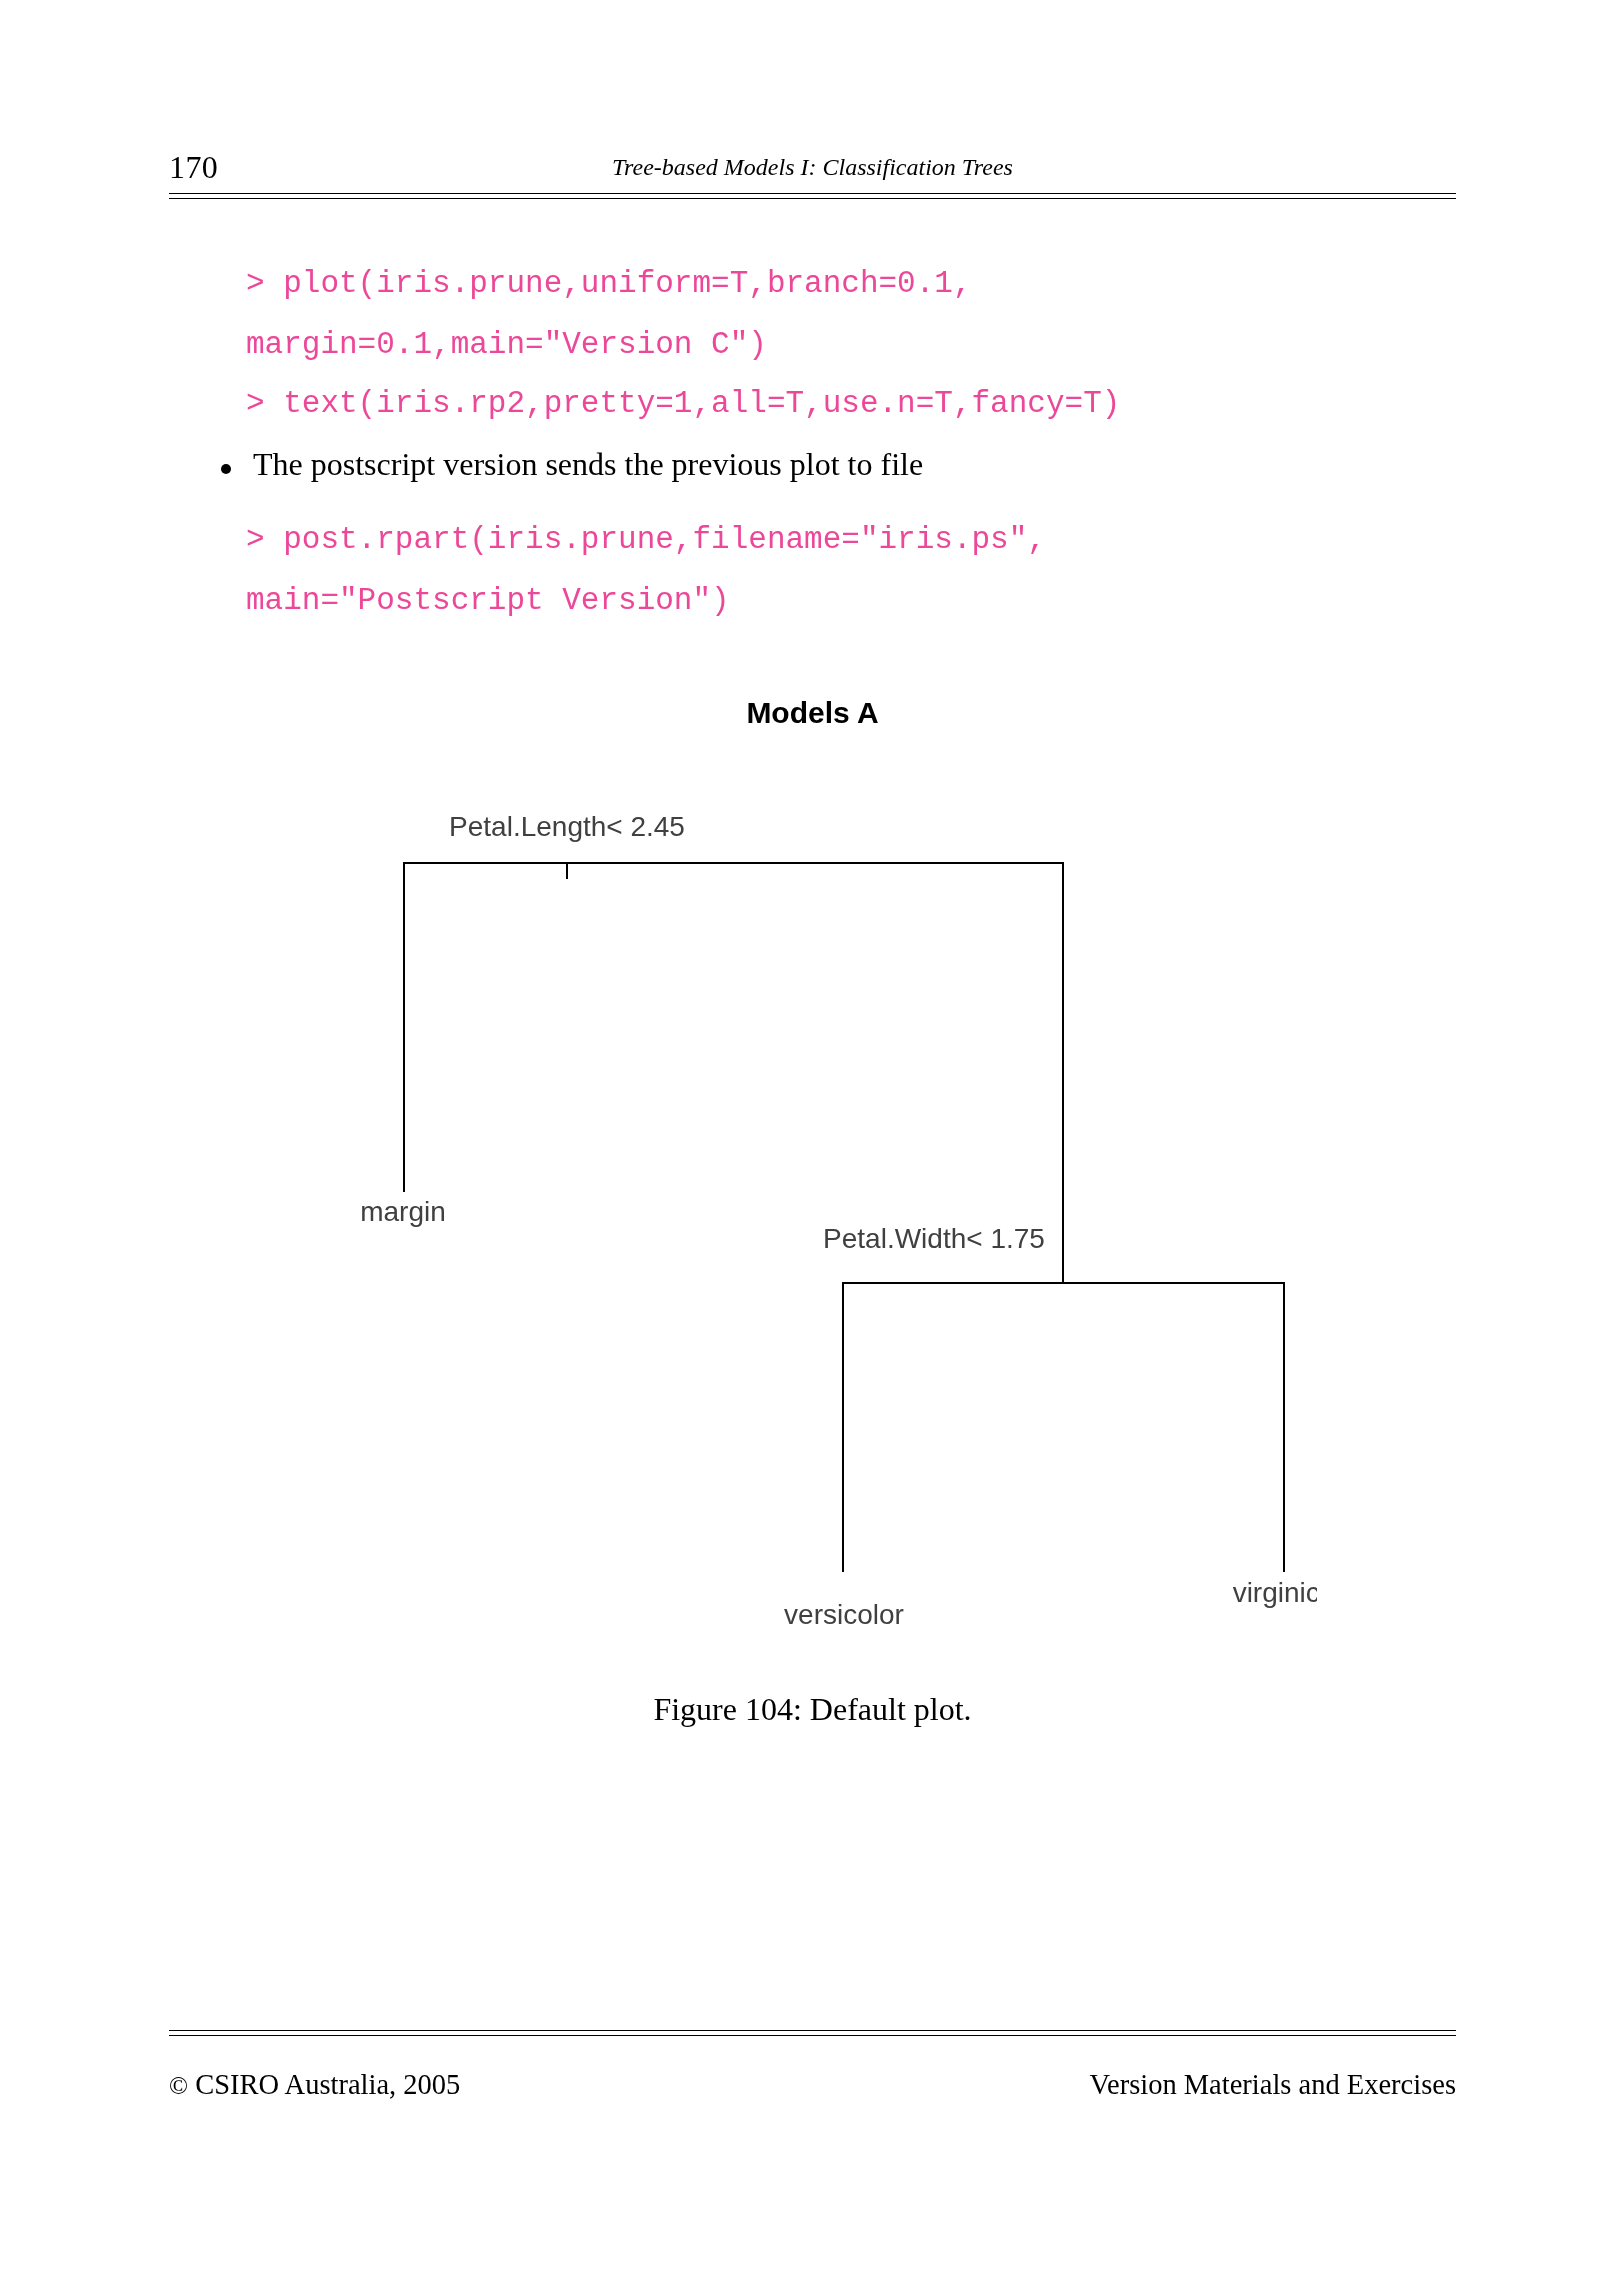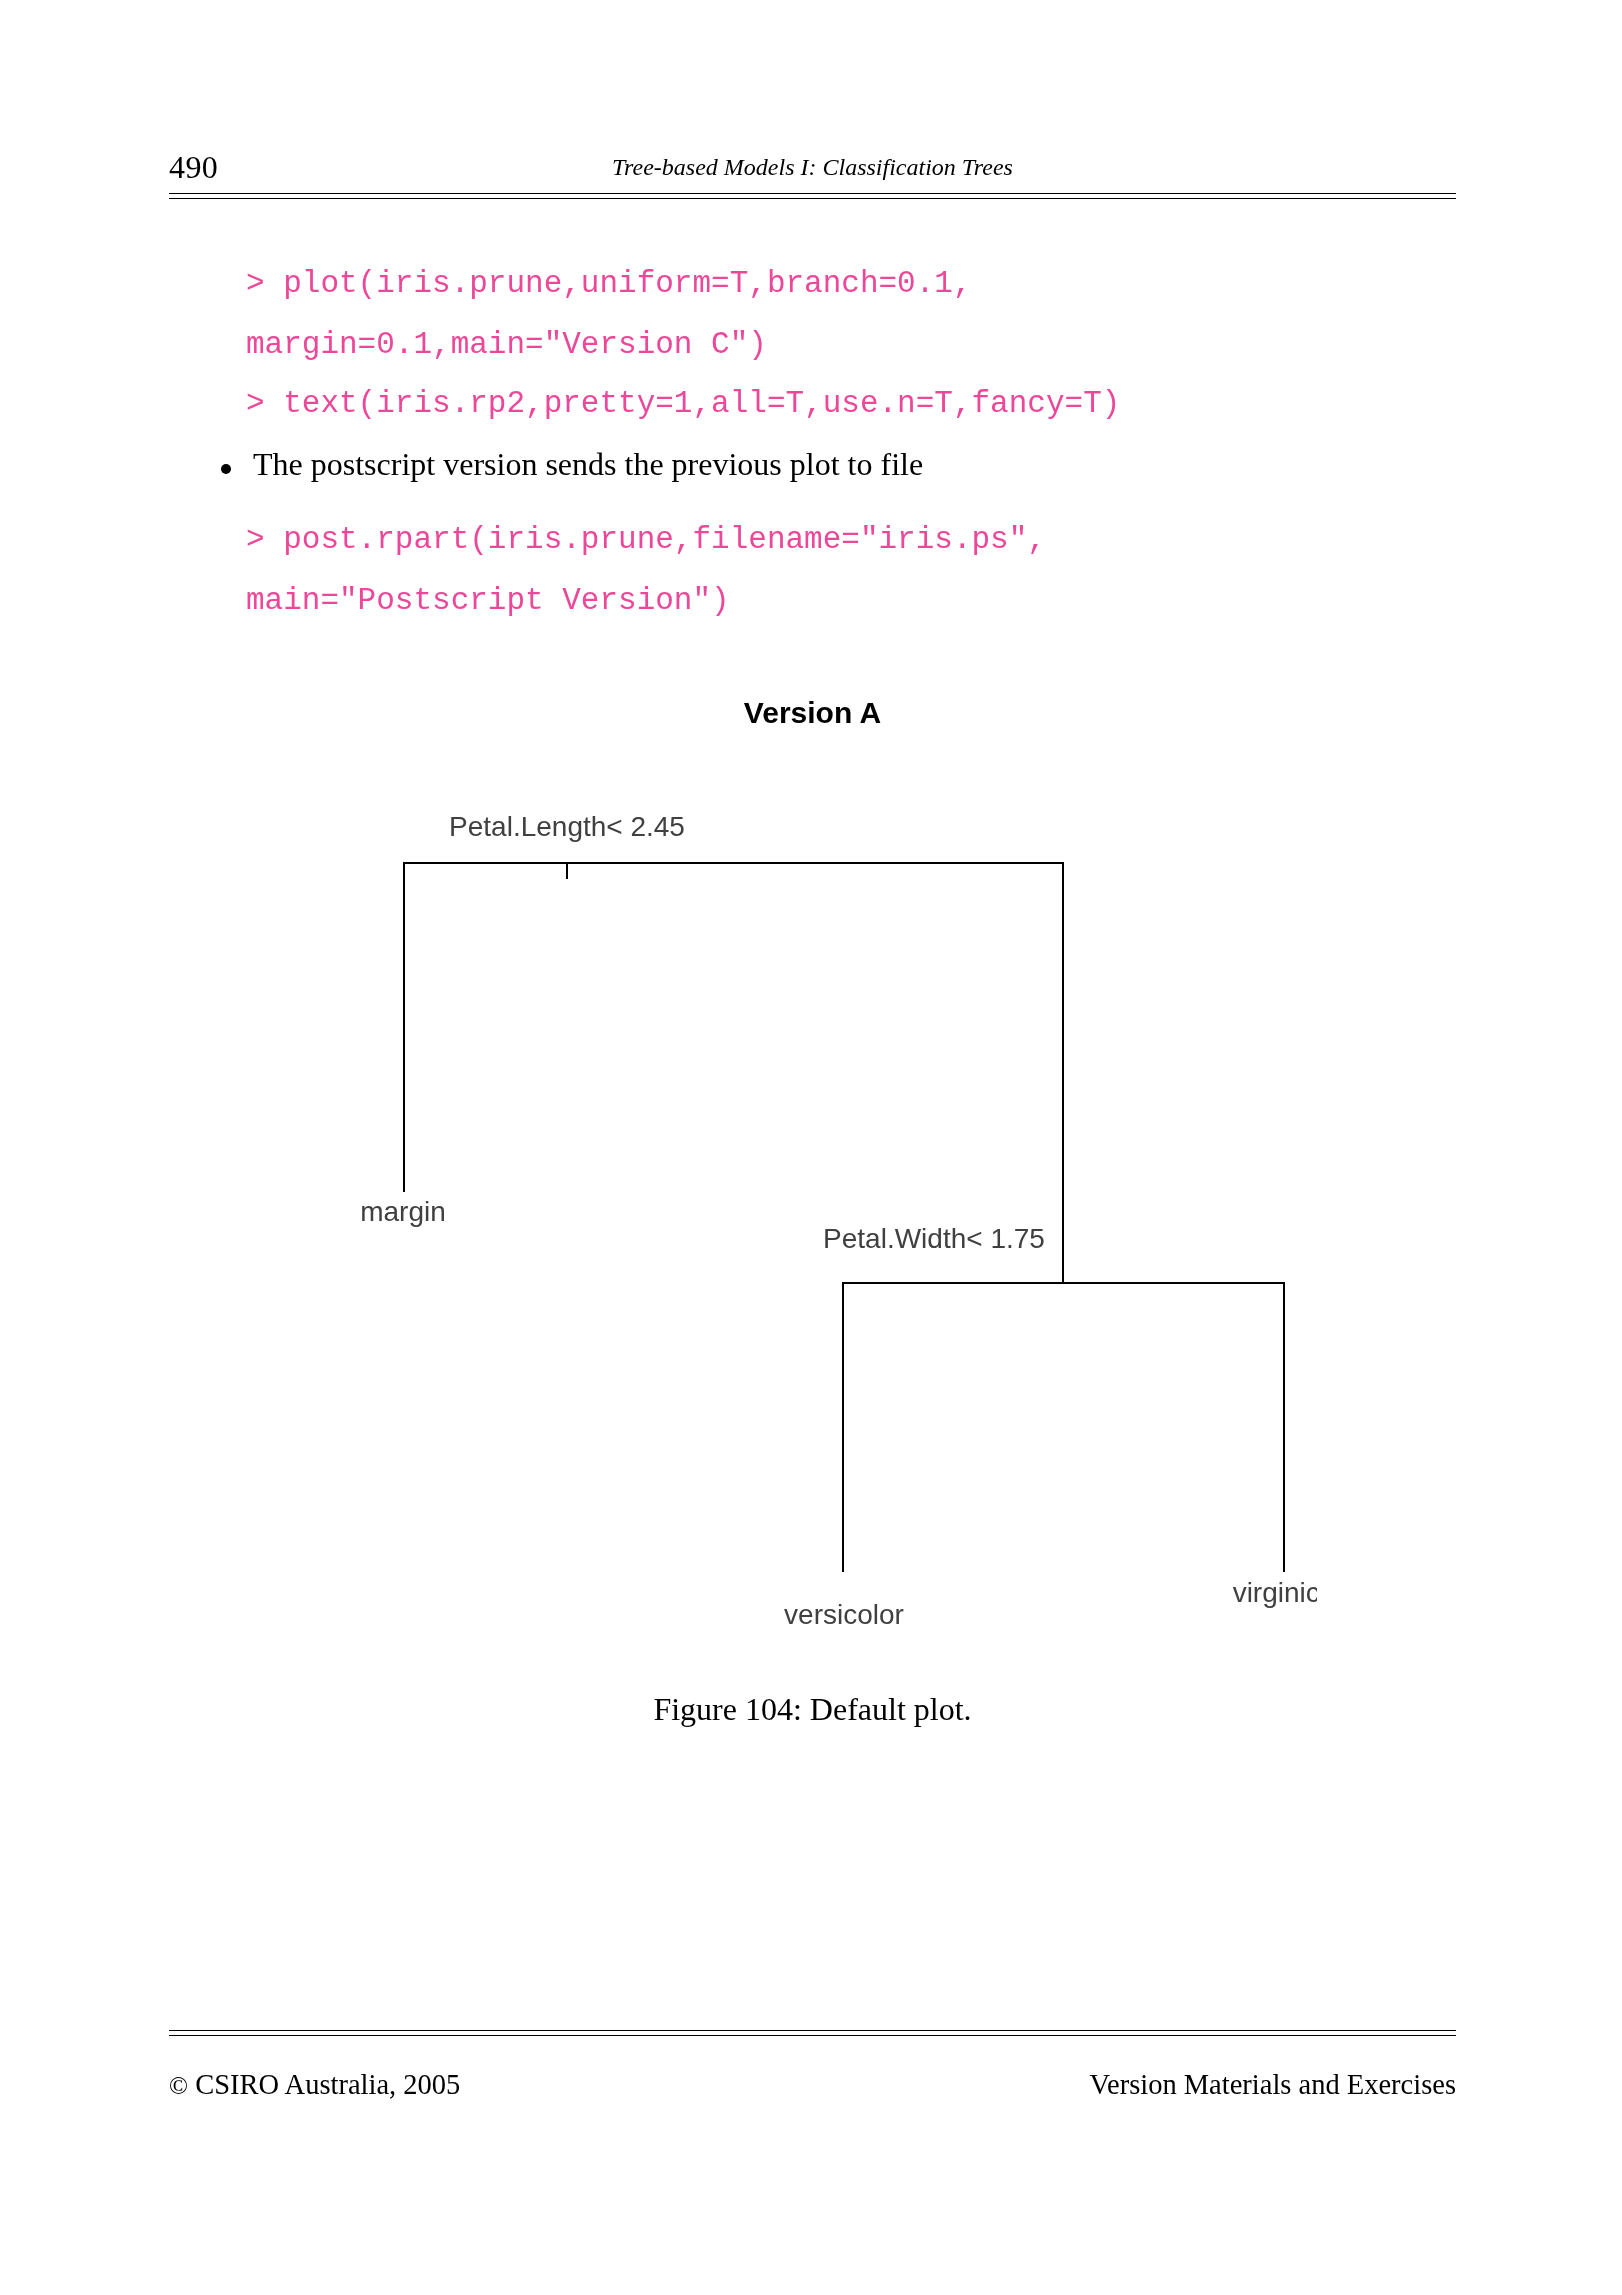--- a/index.html
+++ b/index.html
@@ -153,38 +153,38 @@
   .footer-left  { position: absolute; left: 0;  top: 0; }
   .footer-right { position: absolute; right: 0; top: 0; }
   .copy-mark { font-size: 25px; }
 </style>
 </head>
 <body>
 
 <div class="page">
 
   <div class="header">
-    <span class="header-number">490</span>
+    <span class="header-number">170</span>
     <span class="header-title">Tree-based Models I: Classification Trees</span>
   </div>
   <div class="rule-double rule-header"></div>
 
   <div class="code-line" style="left:246px; top:265px;">&gt; plot(iris.prune,uniform=T,branch=0.1,</div>
   <div class="code-line" style="left:246px; top:326px;">margin=0.1,main="Version C")</div>
   <div class="code-line" style="left:246px; top:385px;">&gt; text(iris.rp2,pretty=1,all=T,use.n=T,fancy=T)</div>
 
   <div class="bullet-dot"></div>
   <div class="bullet-item" style="left:253px; top:444px;">The postscript version sends the previous plot to file</div>
 
   <div class="code-line" style="left:246px; top:521px;">&gt; post.rpart(iris.prune,filename="iris.ps",</div>
   <div class="code-line" style="left:246px; top:582px;">main="Postscript Version")</div>
 
   <div class="figure">
 
-    <div class="plot-title">Version A</div>
+    <div class="plot-title">Models A</div>
 
     <div class="plot-canvas">
 
       <div class="node-label split-label" style="left:208px; top:44px;">Petal.Length&lt; 2.45</div>
 
       <div class="tree-line tree-v" style="left:207px; top:94px; height:17.4px;"></div>
 
       <div class="tree-line tree-h" style="left:44px; top:94px; width:661px;"></div>
 
       <div class="tree-line tree-v" style="left:44px; top:94px; height:330px;"></div>

